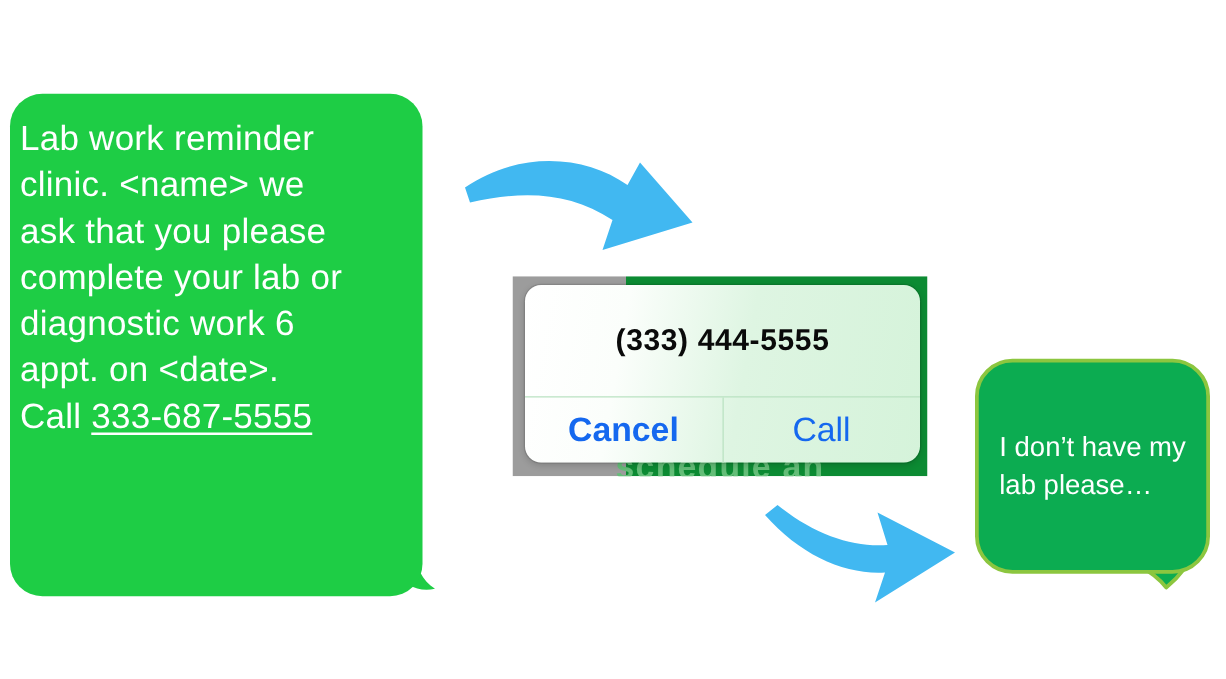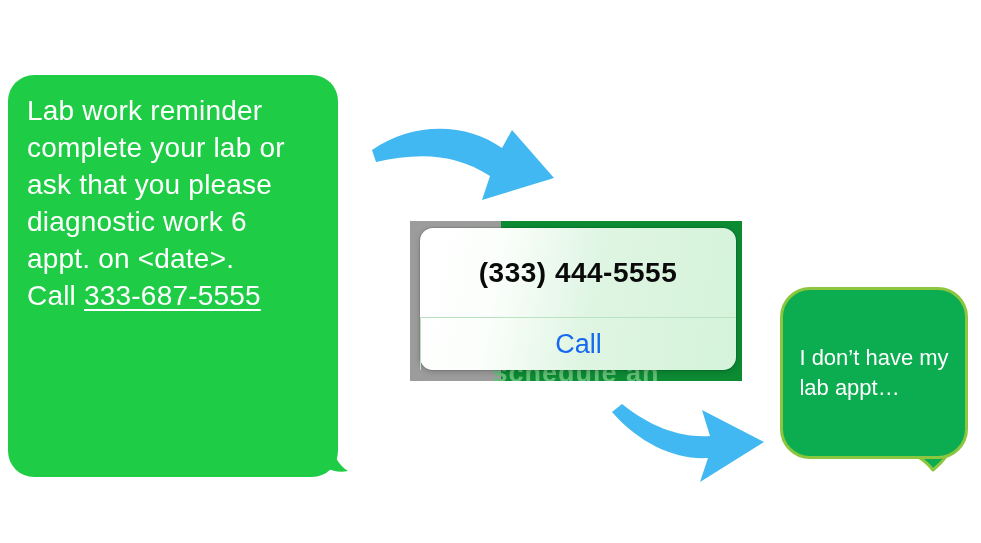--- a/index.html
+++ b/index.html
@@ -12,21 +12,21 @@
     font-family: "Liberation Sans", sans-serif;
   }
 
   
   .sms-bubble {
     position: absolute;
     left: 8px; top: 75px;
     width: 330px; height: 402px;
     border-radius: 26px;
     box-sizing: border-box;
-    padding: 17px 8px 0 19px;
+    padding: 17px 8px 0 8px;
     color: #ffffff;
     font-size: 28px;
     line-height: 37px;
     letter-spacing: 0.2px;
     z-index: 2;
   }
   .sms-bubble .line { white-space: nowrap; }
   .sms-link { text-decoration: underline; text-underline-offset: 4px; text-decoration-thickness: 2px; cursor: pointer; }
   .sms-tail { position: absolute; left: 318px; top: 438px; width: 30px; height: 36px; z-index: 1; }
 
@@ -62,21 +62,21 @@
     box-shadow: 0 0 0 1px rgba(0,0,0,0.10), 0 2px 6px rgba(0,0,0,0.18);
     display: flex;
     flex-direction: column;
     z-index: 2;
   }
   .dialog-number {
     flex: 1;
     display: flex;
     align-items: center;
     justify-content: center;
-    font-size: 28px;
+    font-size: 24px;
     font-weight: bold;
     color: #0a0a0a;
     letter-spacing: 0.5px;
   }
   .dialog-hdivider { height: 1px; background: #b9e2c1; }
   .dialog-buttons { height: 52px; display: flex; }
   .dialog-btn {
     flex: 1;
     display: flex;
     align-items: center;
@@ -109,22 +109,23 @@
   .reply-tail { position: absolute; left: 872px; top: 438px; width: 92px; height: 36px; z-index: 1; }
 </style>
 </head>
 <body>
 
 <div class="canvas">
 
   <div class="sms-bubble" style="background-color: rgb(30, 205, 69);">
     <div>
         <div class="line">Lab work reminder</div>
+        <div class="line">clinic. &lt;name&gt; we</div>
+        <div class="line">ask that you please</div>
         <div class="line">complete your lab or</div>
-        <div class="line">ask that you please</div>
         <div class="line">diagnostic work 6</div>
         <div class="line">appt. on &lt;date&gt;.</div>
       </div>
     <div class="line">
       <span>Call </span><span class="sms-link">333-687-5555</span>
     </div>
   </div>
   <svg class="sms-tail" viewBox="0 0 30 36">
     <path d="M0,0 L13,0 C14,15 20,27 30,33 C17,36 5,30 0,21 Z" style="fill: rgb(30, 205, 69);"></path>
   </svg>
@@ -133,33 +134,34 @@
     <path d="M4,34 C48,4 100,8 134,32 L144,14 L186,62 L114,84 L122,60 C88,38 52,36 8,46 Z" style="fill: rgb(65, 184, 241);"></path>
   </svg>
 
   <div class="phone-shot">
     <div class="shot-bg" style="background: linear-gradient(to right, rgb(156, 156, 156) 0px, rgb(156, 156, 156) 91px, rgb(12, 139, 51) 91px);"></div>
     <div class="occluded-line">schedule an</div>
     <div class="call-dialog">
       <div class="dialog-number" style="color: rgb(10, 10, 10);">(333) 444-5555</div>
       <div class="dialog-hdivider"></div>
       <div class="dialog-buttons">
+        <div class="dialog-btn cancel" style="color: rgb(21, 104, 239);">Cancel</div>
         <div class="dialog-vdivider"></div>
         <div class="dialog-btn call" style="color: rgb(21, 104, 239);">Call</div>
       </div>
     </div>
   </div>
 
   <svg class="arrow-2" viewBox="0 0 160 92">
     <path d="M6,8 C34,40 70,56 102,54 L94,78 L158,38 L96,6 L104,32 C76,34 46,24 16,0 Z" style="fill: rgb(65, 184, 241);"></path>
   </svg>
 
   <svg class="reply-tail" viewBox="0 0 92 36">
     <path d="M8,1 L84,1 C80,12 72,23 61,32 C50,18 30,8 8,5 Z" stroke-width="3" stroke-linejoin="round" stroke="#8cc63f" style="fill: rgb(12, 172, 81);"></path>
   </svg>
   <div class="reply-bubble" style="border-color: rgb(140, 198, 63); background-color: rgb(12, 172, 81);">
     <div>
         <div class="line">I don’t have my</div>
-        <div class="line">lab appt…</div>
+        <div class="line">lab please…</div>
       </div>
   </div>
 
 </div>
 
 </body></html>

